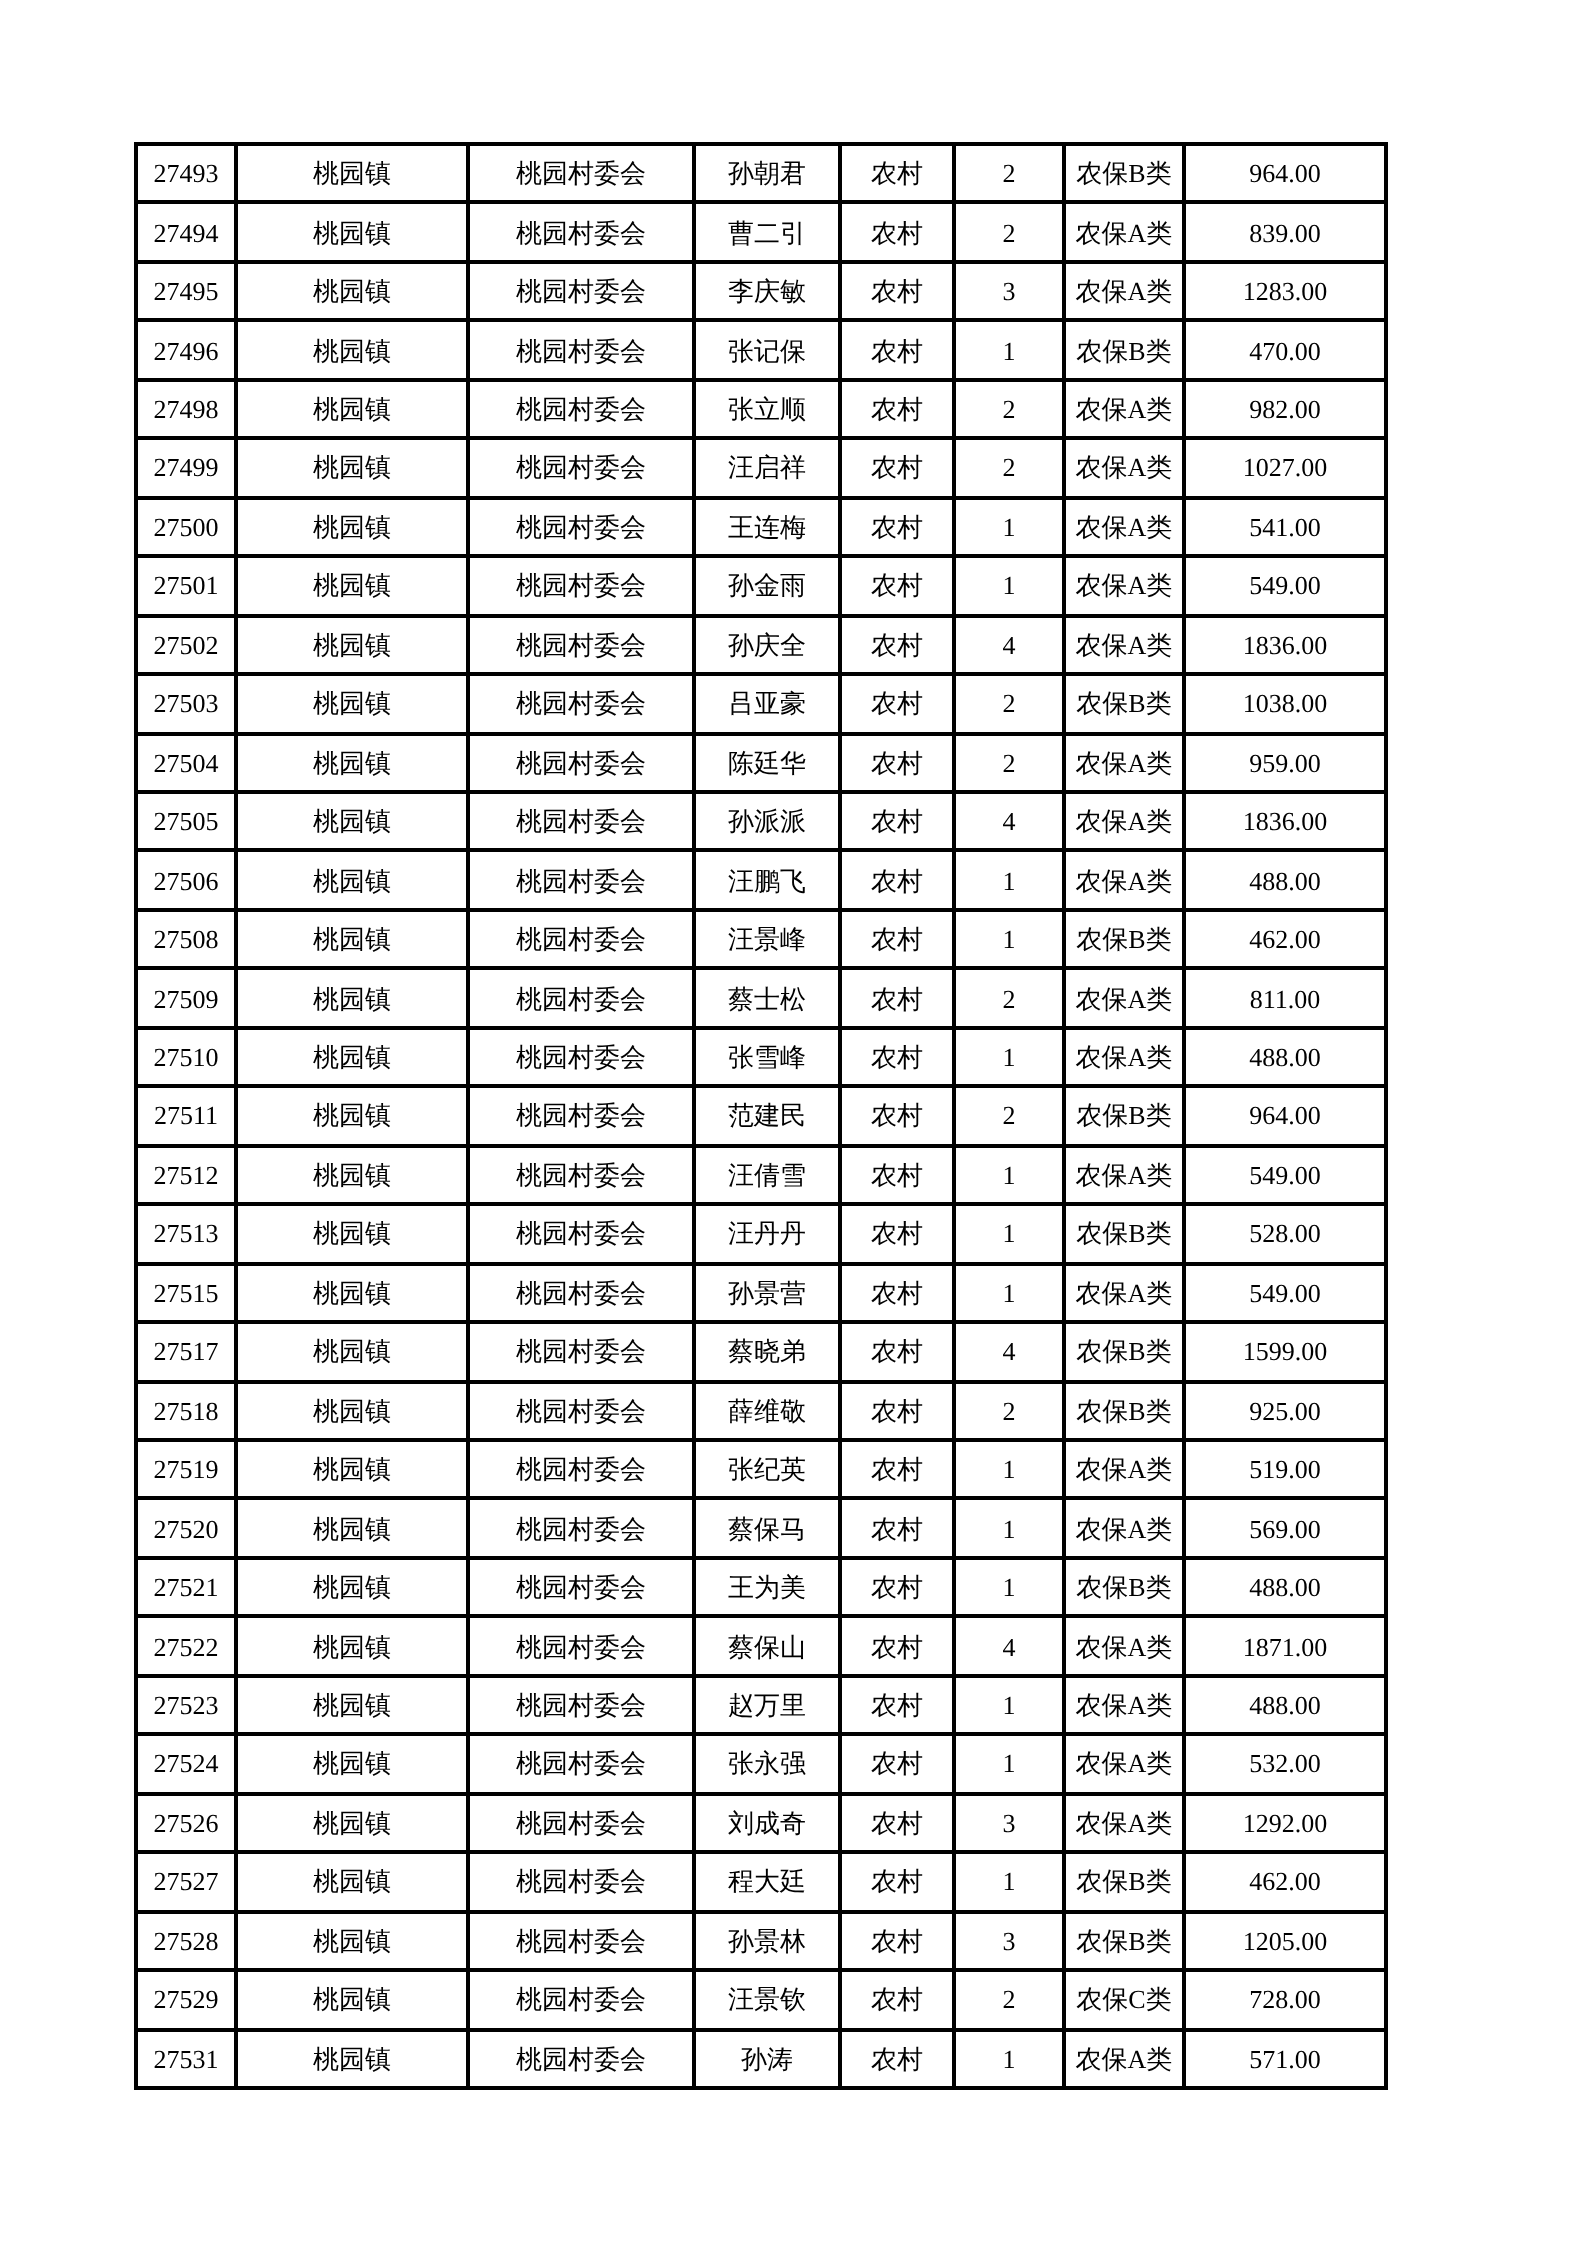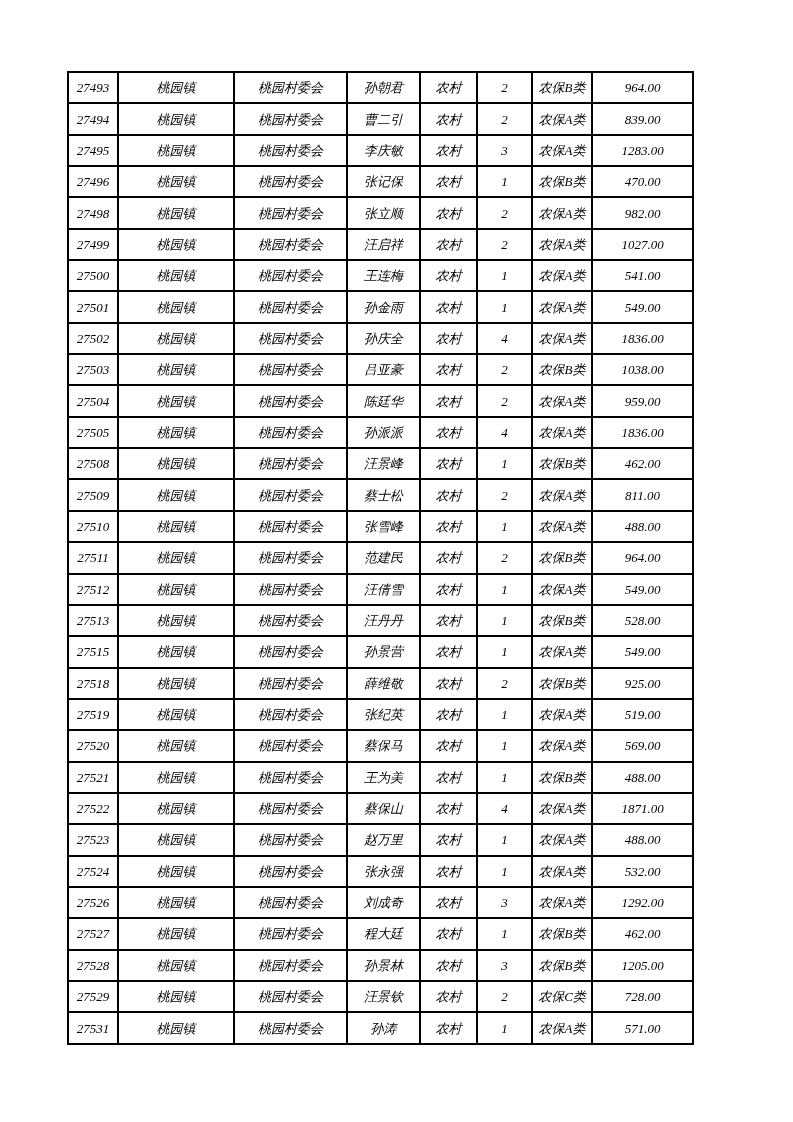--- a/index.html
+++ b/index.html
@@ -12,21 +12,20 @@
     background: #ffffff;
     font-family: "Liberation Serif", "DejaVu Serif", serif;
     color: #000000;
   }
   .sheet {
     position: relative;
     width: 793px;
     height: 1122px;
     background: #ffffff;
     overflow: hidden;
-    font-style: italic;
   }
   table.roster {
     position: absolute;
     left: 67px;
     top: 71px;
     width: 625px;
     height: 974px;
     border-collapse: collapse;
     table-layout: fixed;
   }
@@ -171,20 +170,30 @@
           <td>27505</td>
           <td>桃园镇</td>
           <td>桃园村委会</td>
           <td>孙派派</td>
           <td>农村</td>
           <td>4</td>
           <td>农保A类</td>
           <td>1836.00</td>
         </tr>
         <tr>
+          <td>27506</td>
+          <td>桃园镇</td>
+          <td>桃园村委会</td>
+          <td>汪鹏飞</td>
+          <td>农村</td>
+          <td>1</td>
+          <td>农保A类</td>
+          <td>488.00</td>
+        </tr>
+        <tr>
           <td>27508</td>
           <td>桃园镇</td>
           <td>桃园村委会</td>
           <td>汪景峰</td>
           <td>农村</td>
           <td>1</td>
           <td>农保B类</td>
           <td>462.00</td>
         </tr>
         <tr>
@@ -239,20 +248,30 @@
         </tr>
         <tr>
           <td>27515</td>
           <td>桃园镇</td>
           <td>桃园村委会</td>
           <td>孙景营</td>
           <td>农村</td>
           <td>1</td>
           <td>农保A类</td>
           <td>549.00</td>
+        </tr>
+        <tr>
+          <td>27517</td>
+          <td>桃园镇</td>
+          <td>桃园村委会</td>
+          <td>蔡晓弟</td>
+          <td>农村</td>
+          <td>4</td>
+          <td>农保B类</td>
+          <td>1599.00</td>
         </tr>
         <tr>
           <td>27518</td>
           <td>桃园镇</td>
           <td>桃园村委会</td>
           <td>薛维敬</td>
           <td>农村</td>
           <td>2</td>
           <td>农保B类</td>
           <td>925.00</td>

